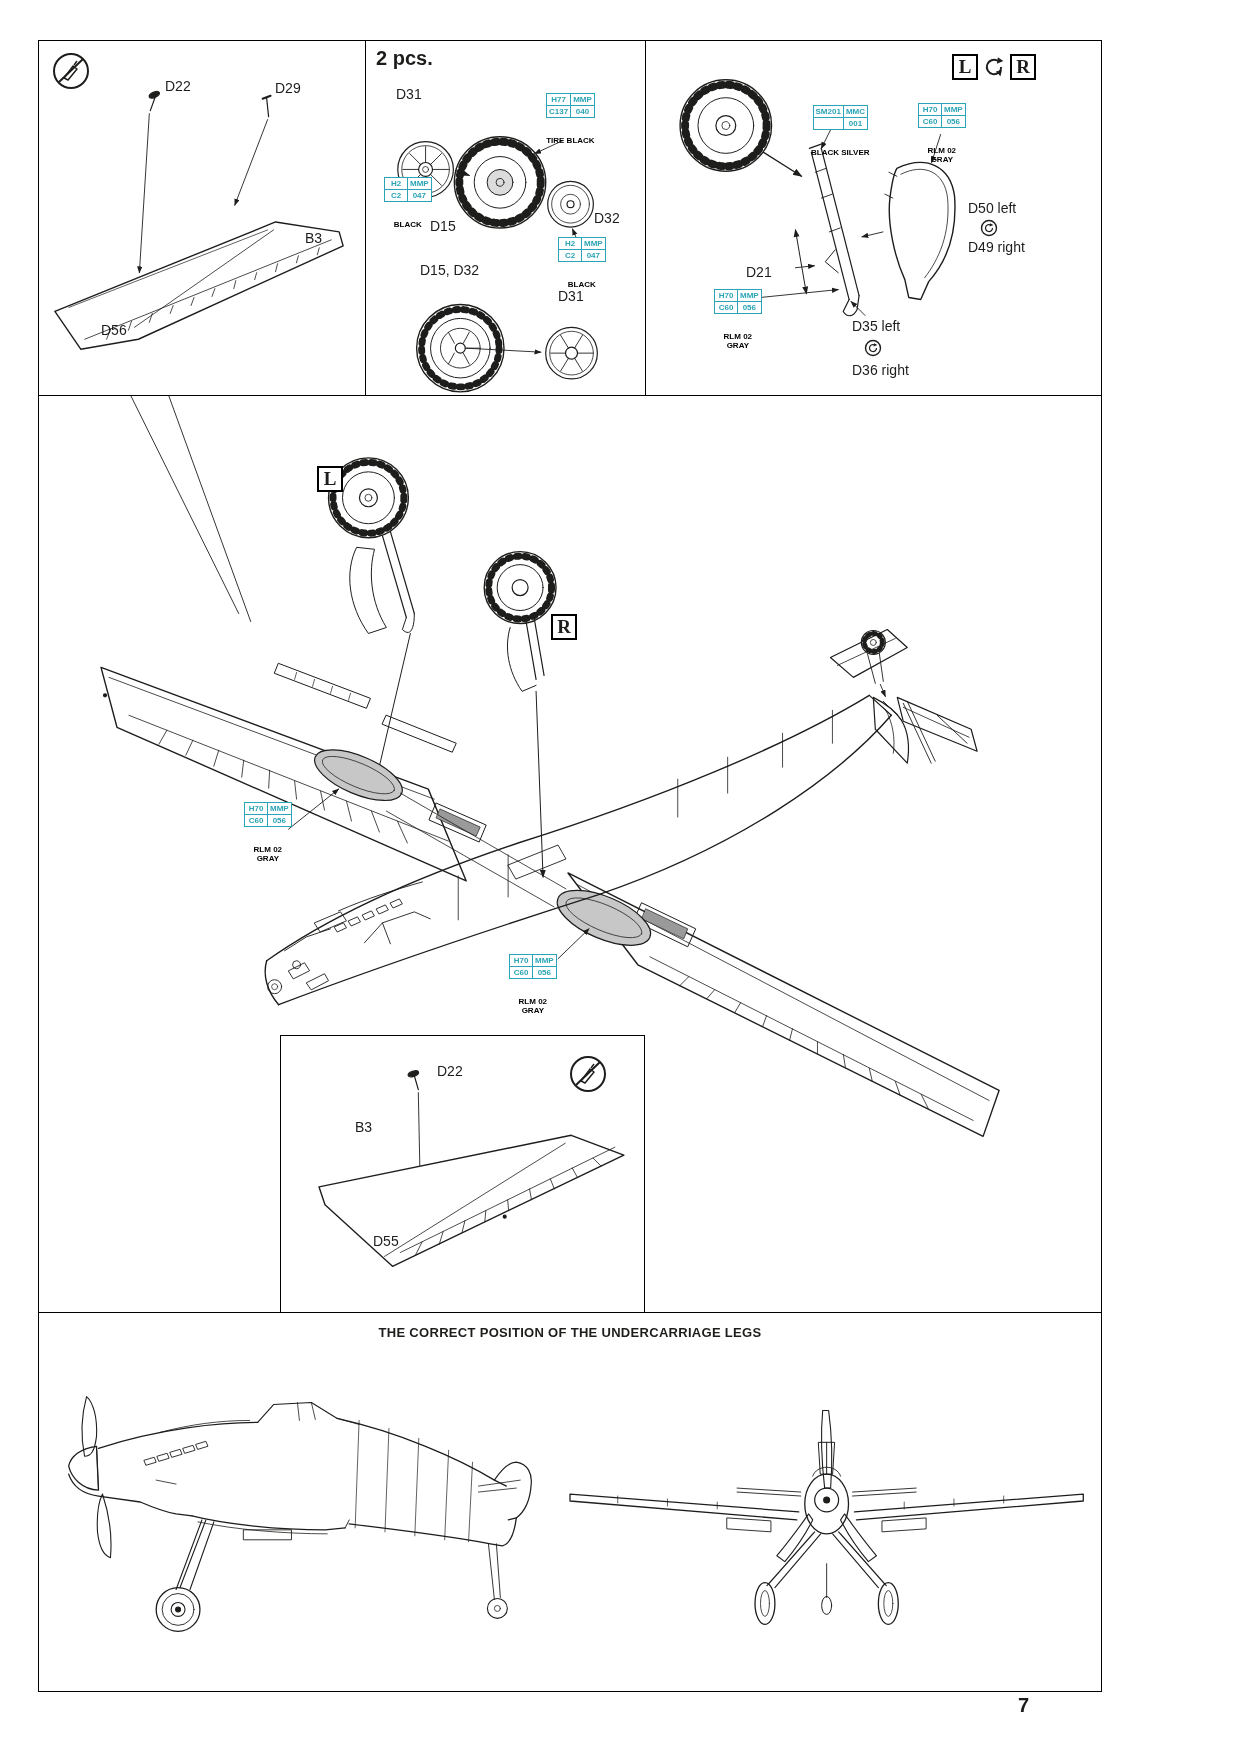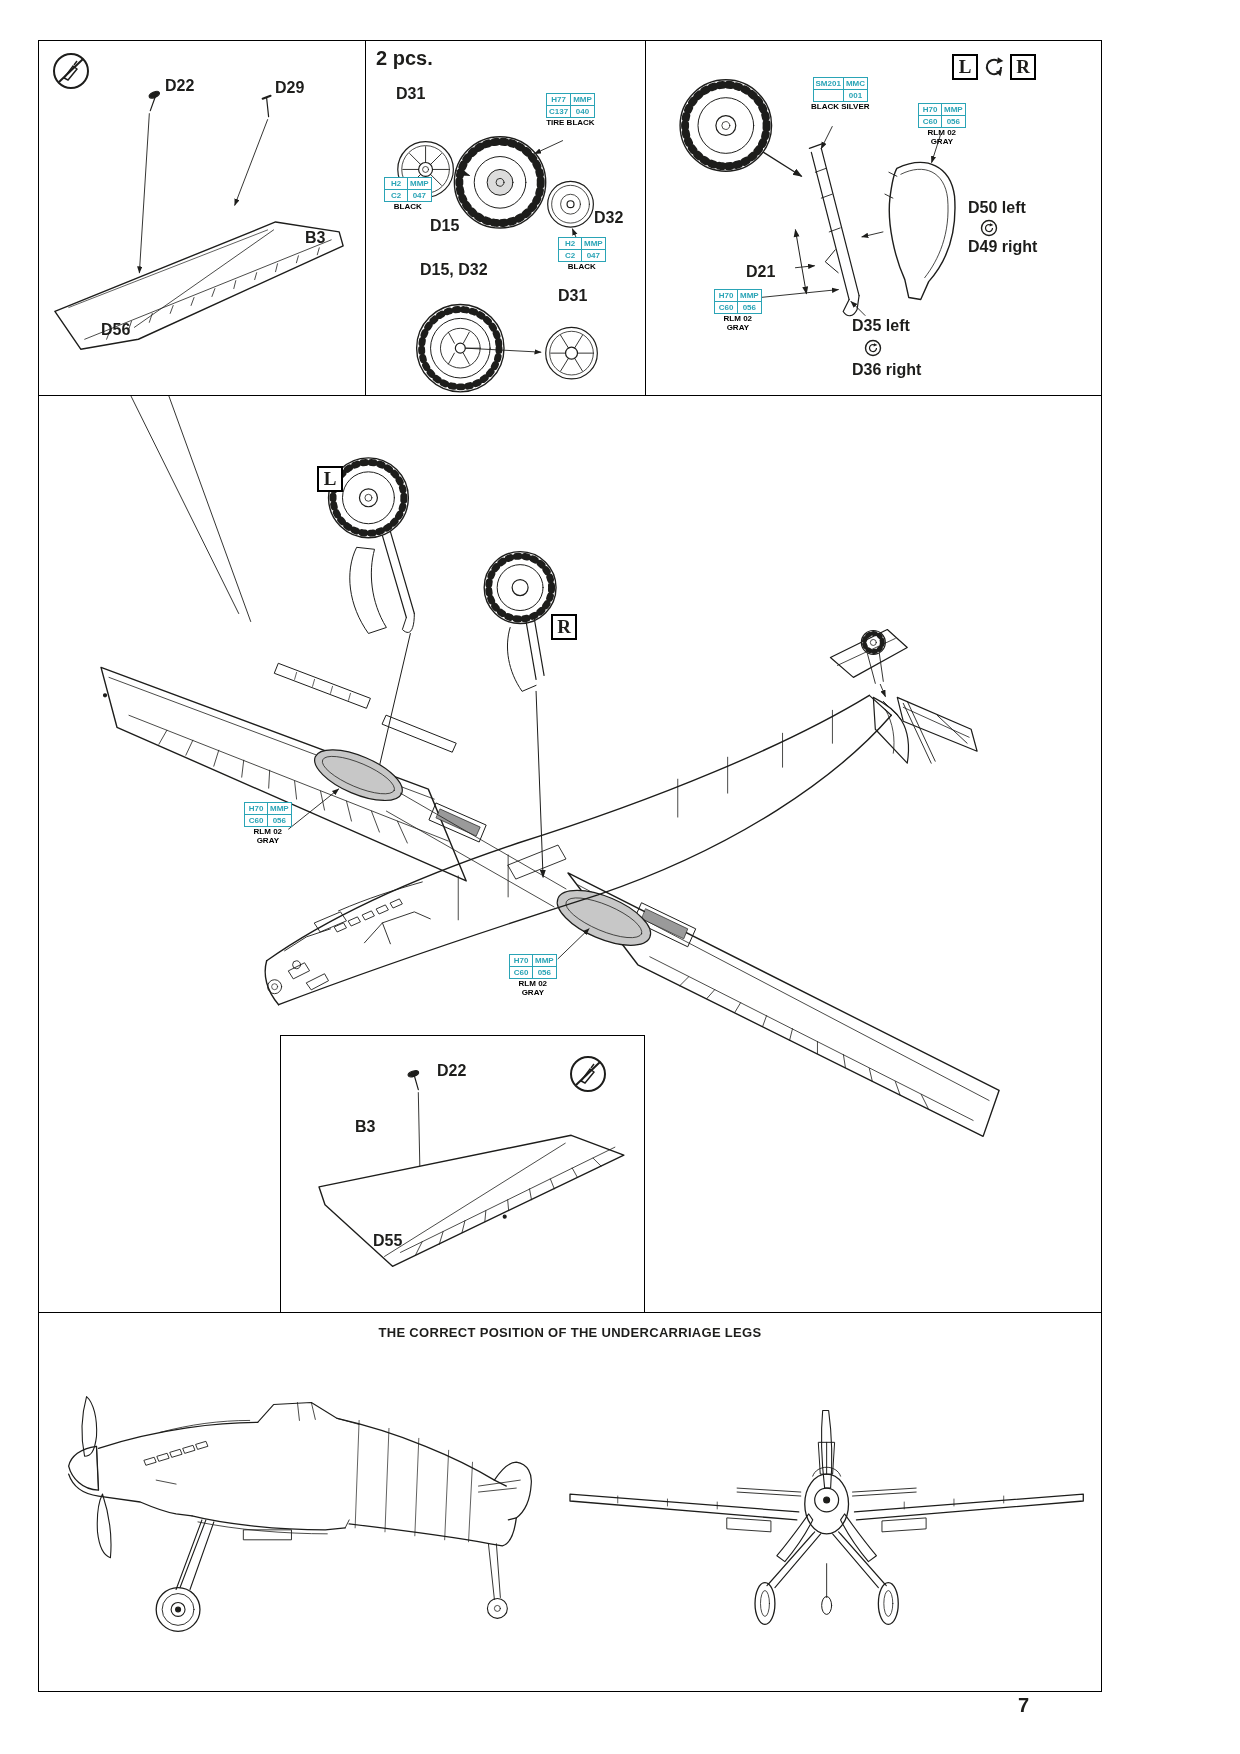--- a/index.html
+++ b/index.html
@@ -1,28 +1,28 @@
 <!DOCTYPE html>
 <html><head>
 <meta charset="utf-8">
 <style>
   *{margin:0;padding:0;box-sizing:border-box}
   html,body{background:#fff}
   body{width:1240px;height:1754px;font-family:"Liberation Sans",sans-serif;color:#1d1d1b}
   .page{position:relative;width:1240px;height:1754px;background:#fff;overflow:hidden}
   .frame{position:absolute;border:1.6px solid #000;background:#fff}
   .art{position:absolute;left:0;top:0;width:100%;height:100%}
-  .plabel{position:absolute;font-weight:bold;font-size:16px;line-height:18px;white-space:nowrap}
+  .plabel{position:absolute;font-weight:normal;font-size:14px;line-height:18px;white-space:nowrap}
   .qty{position:absolute;font-weight:bold;font-size:20px;line-height:22px}
   .caption{position:absolute;left:0;top:12px;width:100%;text-align:center;font-weight:bold;font-size:13px;letter-spacing:.3px}
   .pagenum{position:absolute;left:1018px;top:1694px;font-weight:bold;font-size:20px}
   .callout{position:absolute;display:flex;flex-direction:column;align-items:center}
   .cbox{display:grid;grid-template-columns:auto auto;gap:1px;background:#2AA4B6;border:1px solid #2AA4B6}
   .cbox span{display:block;background:#fff;color:#2AA4B6;font-size:8px;line-height:9px;padding:1px 2px;min-width:22px;text-align:center;font-weight:bold}
-  .cname{font-size:8px;line-height:9px;color:#000;text-align:center;margin-top:0;font-weight:bold}
+  .cname{font-size:8px;line-height:9px;color:#000;text-align:center;margin-top:18px;font-weight:bold}
   .w2 .cname{max-width:36px}
   .lbox{width:26px;height:26px;border:2px solid #000;background:#fff;display:flex;align-items:center;justify-content:center;
         font-family:"Liberation Serif",serif;font-weight:bold;font-size:19px}
   .lrsym{position:absolute;display:flex;align-items:center;gap:4px}
   .abs{position:absolute}
   svg{display:block}
 </style>
 </head>
 <body>
 
@@ -206,21 +206,21 @@
       <circle cx="9" cy="9" r="7.5" fill="none" stroke="#1d1d1b" stroke-width="1.4"></circle>
       <path d="M12.5,9 a3.5,3.5 0 1 1 -1.8,-3" fill="none" stroke="#1d1d1b" stroke-width="1.2"></path>
       <polygon points="10,4.2 13.4,6 9.6,7.6" fill="#1d1d1b"></polygon>
     </svg>
     <div class="plabel" style="left:100px;top:222px">D21</div>
     <div class="plabel" style="left:322px;top:158px">D50 left</div>
     <div class="plabel" style="left:322px;top:197px">D49 right</div>
     <div class="plabel" style="left:206px;top:276px">D35 left</div>
     <div class="plabel" style="left:206px;top:320px">D36 right</div>
 
-    <div class="callout" style="left:165px;top:36px">
+    <div class="callout" style="left:165px;top:64px">
       <div class="cbox">
         <span>SM201</span>
           <span>MMC</span>
         <span></span>
           <span>001</span>
       </div>
       <div class="cname">BLACK SILVER</div>
     </div>
     <div class="callout w2" style="left:272px;top:62px">
       <div class="cbox">

